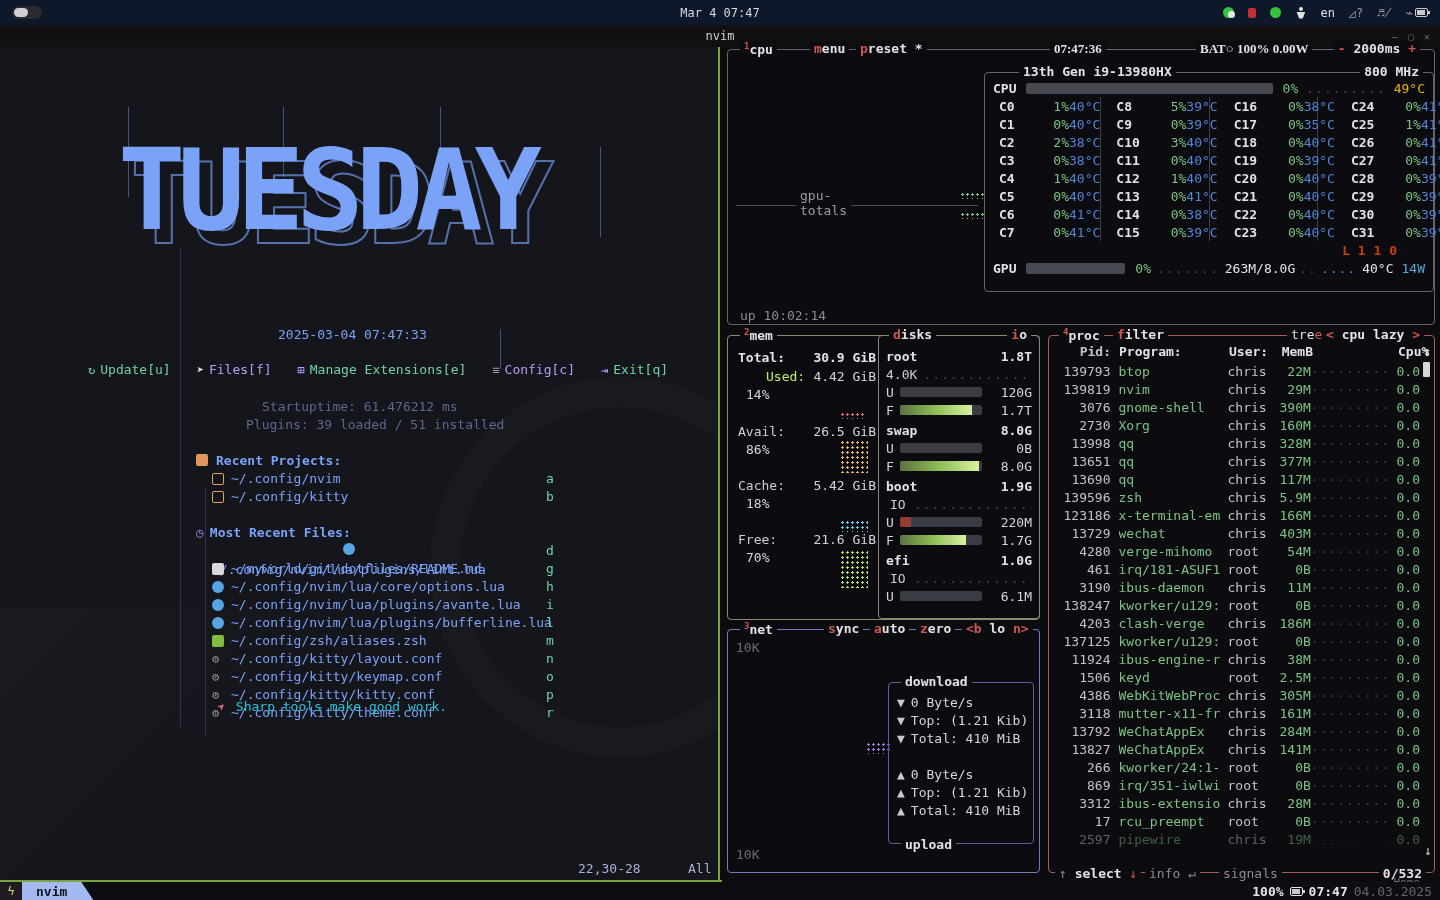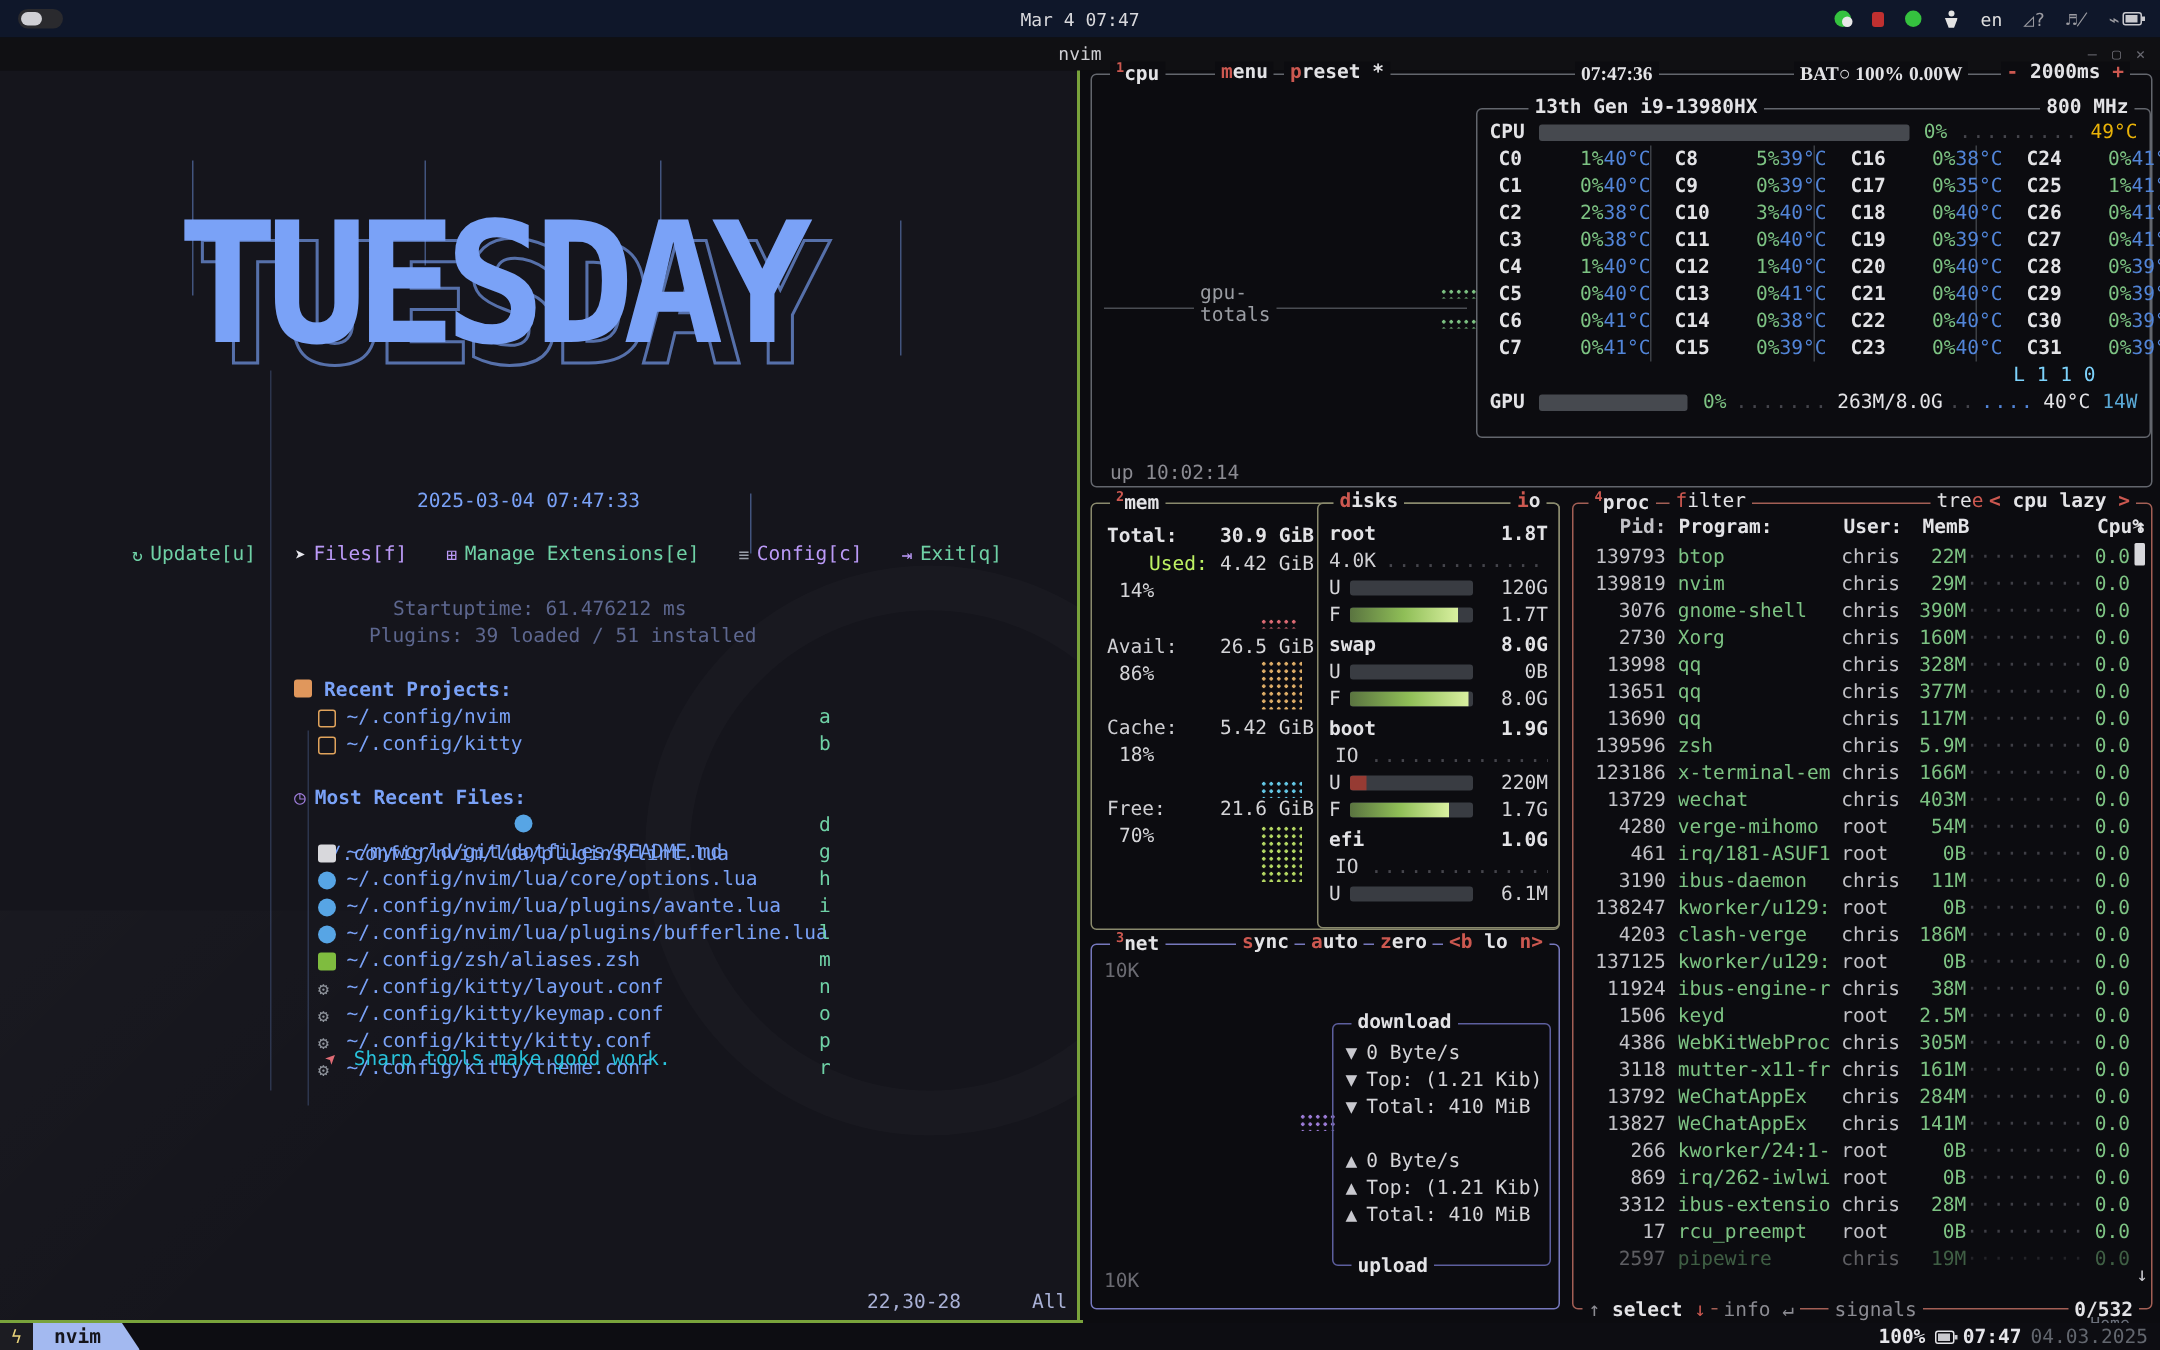--- a/index.html
+++ b/index.html
@@ -551,21 +551,21 @@
                 <span class="ct blu">39°C</span>
               </div>
 
               <div class="core">
                 <span class="cn">C31</span>
                 <span class="cp grn">0%</span>
                 <span class="ct blu">39°C</span>
               </div>
             </div>
           <div class="brow" style="justify-content:flex-end;padding-right:30px;">
-            <span style="color:#7dd3fc;">L  1 1 0</span>
+            <span style="color:#c2410c;font-weight:bold;">L  1 1 0</span>
           </div>
           <div class="brow" style="padding:0 2px;">
             <span class="wht">GPU</span>
             <div class="meter" style="width:128px;margin:0 10px;"></div>
             <span class="grn">0%</span>
             <span class="dots" style="margin:0 6px;">.......</span>
             <span style="color:#e3e3e6;">263M/8.0G</span>
             <span class="dots" style="margin:0 4px;">..</span>
             <span class="blu" style="letter-spacing:1px;">....</span>
             <span style="color:#e3e3e6;margin-left:6px;">40°C</span>
@@ -728,21 +728,21 @@
           </div>
         <div class="ndrow" style="top:120px;">
             <span class="arr">▲</span>
             <span>Total:  410 MiB</span>
           </div>
       </div>
     </div>
 
     <div id="proc-panel" class="panel">
       <span class="ptitle" style="left:10px;"><sup class="n">4</sup><span>proc</span></span>
-      <span class="ptitle" style="left:64px;font-weight:normal;"><span class="red">f</span><span>ilter</span></span>
+      <span class="ptitle" style="left:64px;font-weight:bold;"><span class="red">f</span><span>ilter</span></span>
       <span class="ptitle" style="left:238px;font-weight:normal;"><span>tre</span><span class="red">e</span></span>
       <span class="ptitle" style="right:10px;"><span class="red">&lt;</span><span> cpu lazy </span><span class="red">&gt;</span></span>
 
       <div id="proc-head">
         <span class="pid">Pid:</span>
         <span class="prg" style="color:#e3e3e6;">Program:</span>
         <span class="usr" style="color:#e3e3e6;">User:</span>
         <span class="pmem" style="color:#e3e3e6;">MemB</span>
         <span class="pdots" style="visibility:hidden;"></span>
         <span class="pcpu" style="color:#e3e3e6;">Cpu%</span>
@@ -954,21 +954,21 @@
             <span class="pid">266</span>
             <span class="prg">kworker/24:1-</span>
             <span class="usr">root</span>
             <span class="pmem">0B</span>
             <span class="pdots"></span>
             <span class="pcpu">0.0</span>
           </div>
 
           <div class="prow">
             <span class="pid">869</span>
-            <span class="prg">irq/262-iwlwi</span>
+            <span class="prg">irq/351-iwlwi</span>
             <span class="usr">root</span>
             <span class="pmem">0B</span>
             <span class="pdots"></span>
             <span class="pcpu">0.0</span>
           </div>
 
           <div class="prow">
             <span class="pid">3312</span>
             <span class="prg">ibus-extensio</span>
             <span class="usr">chris</span>

